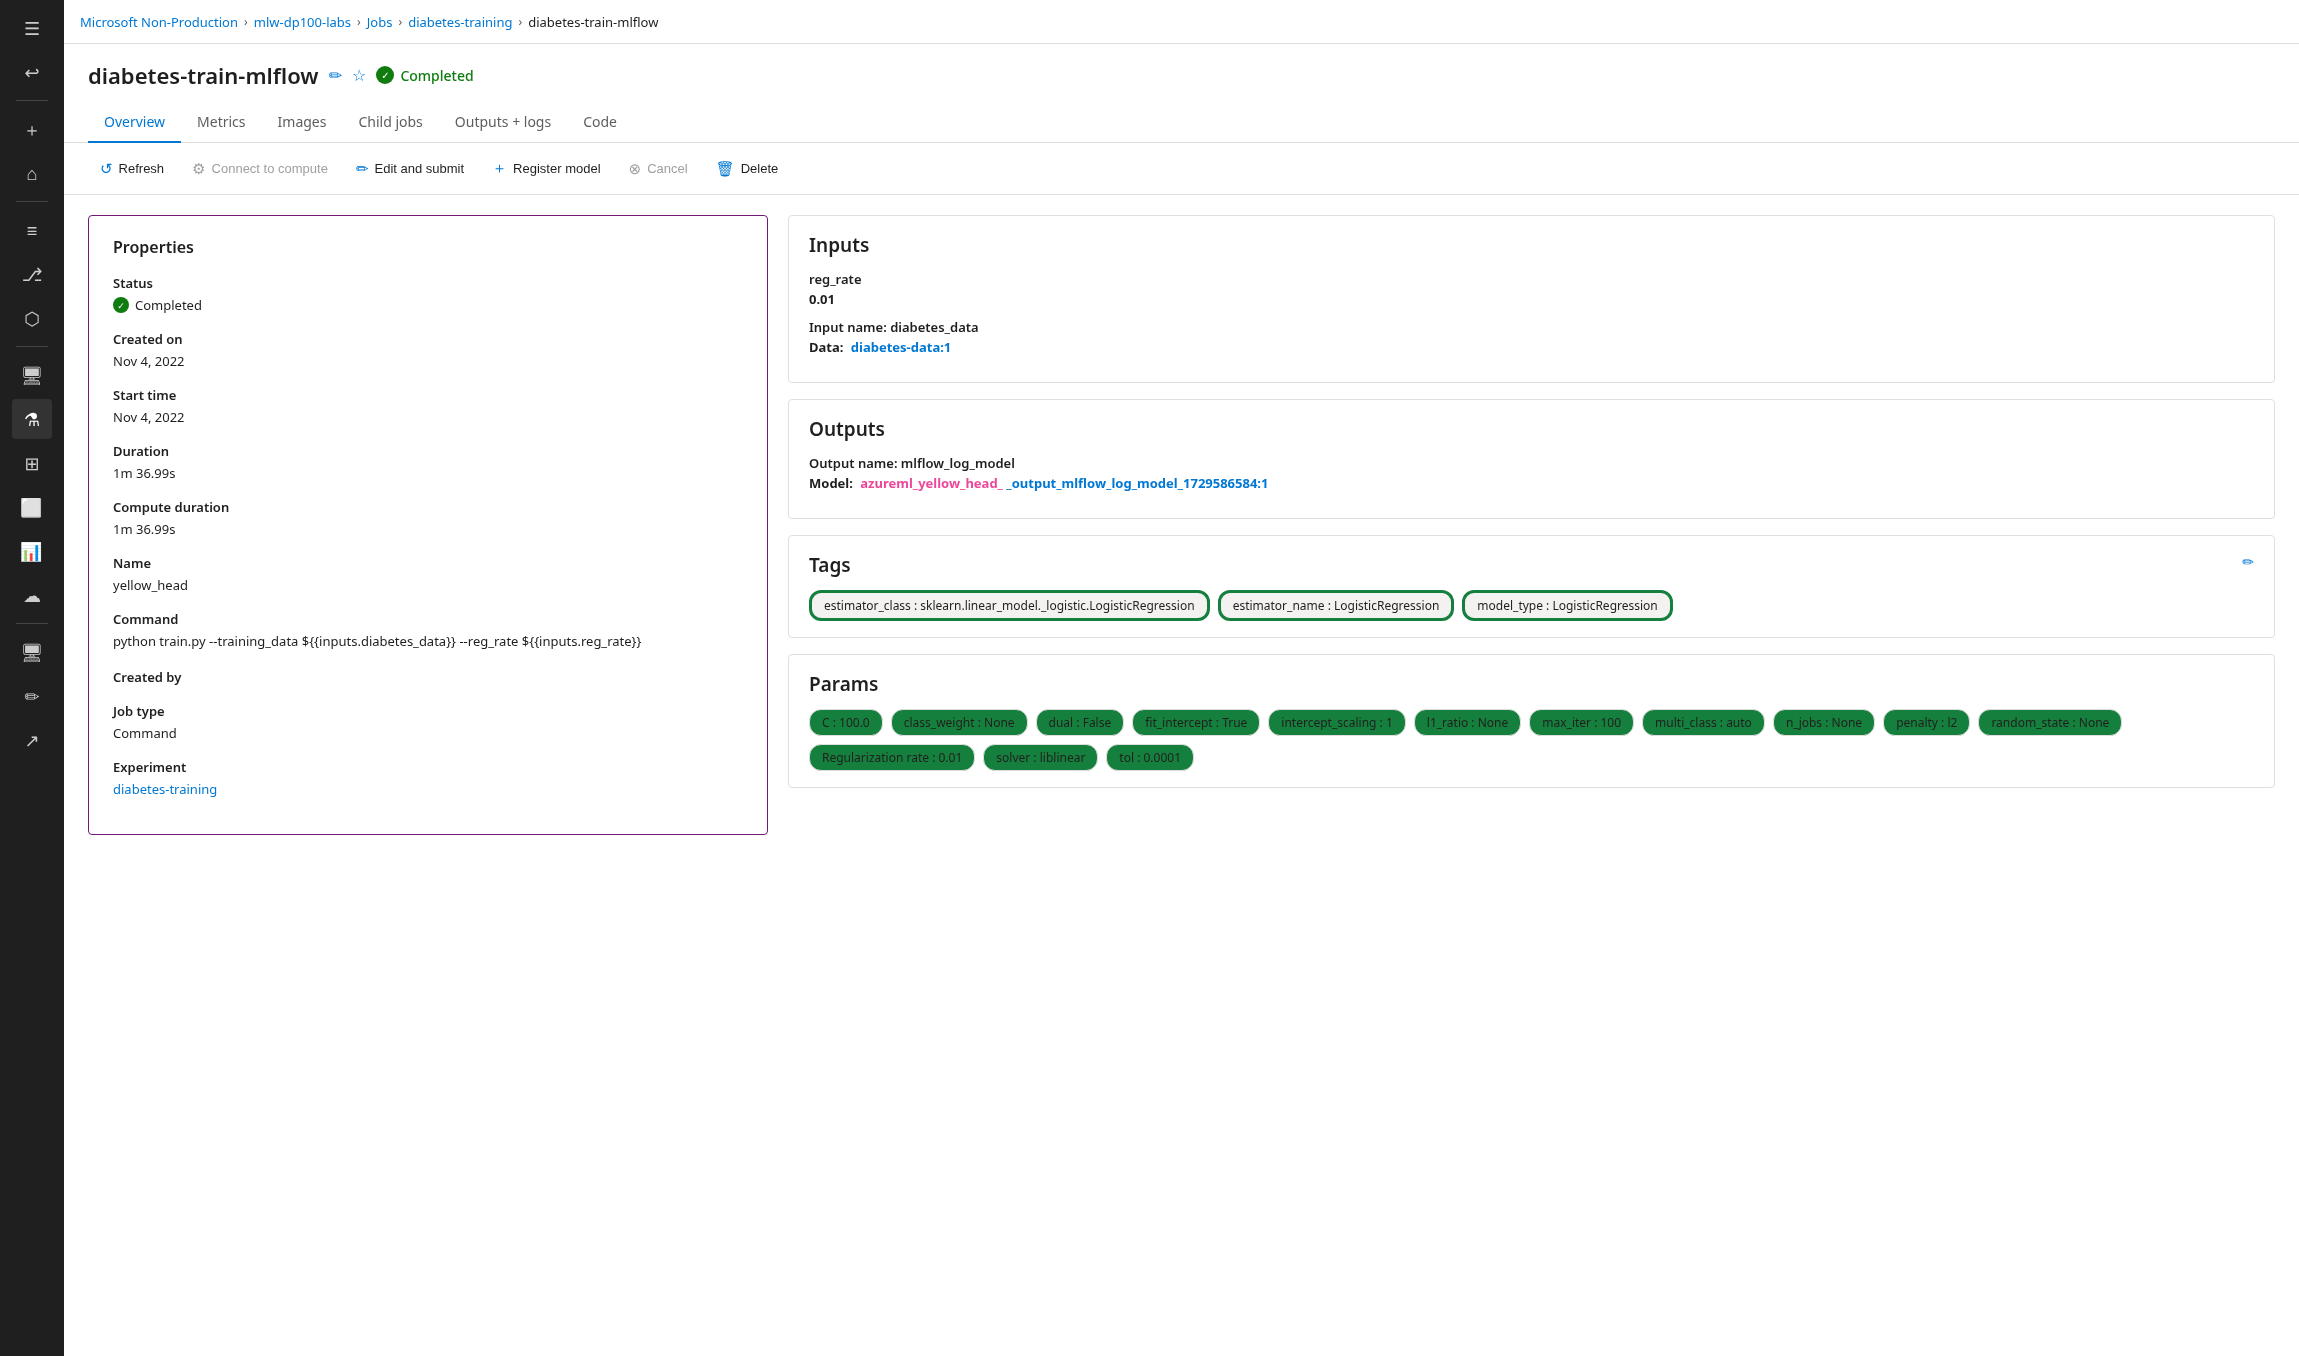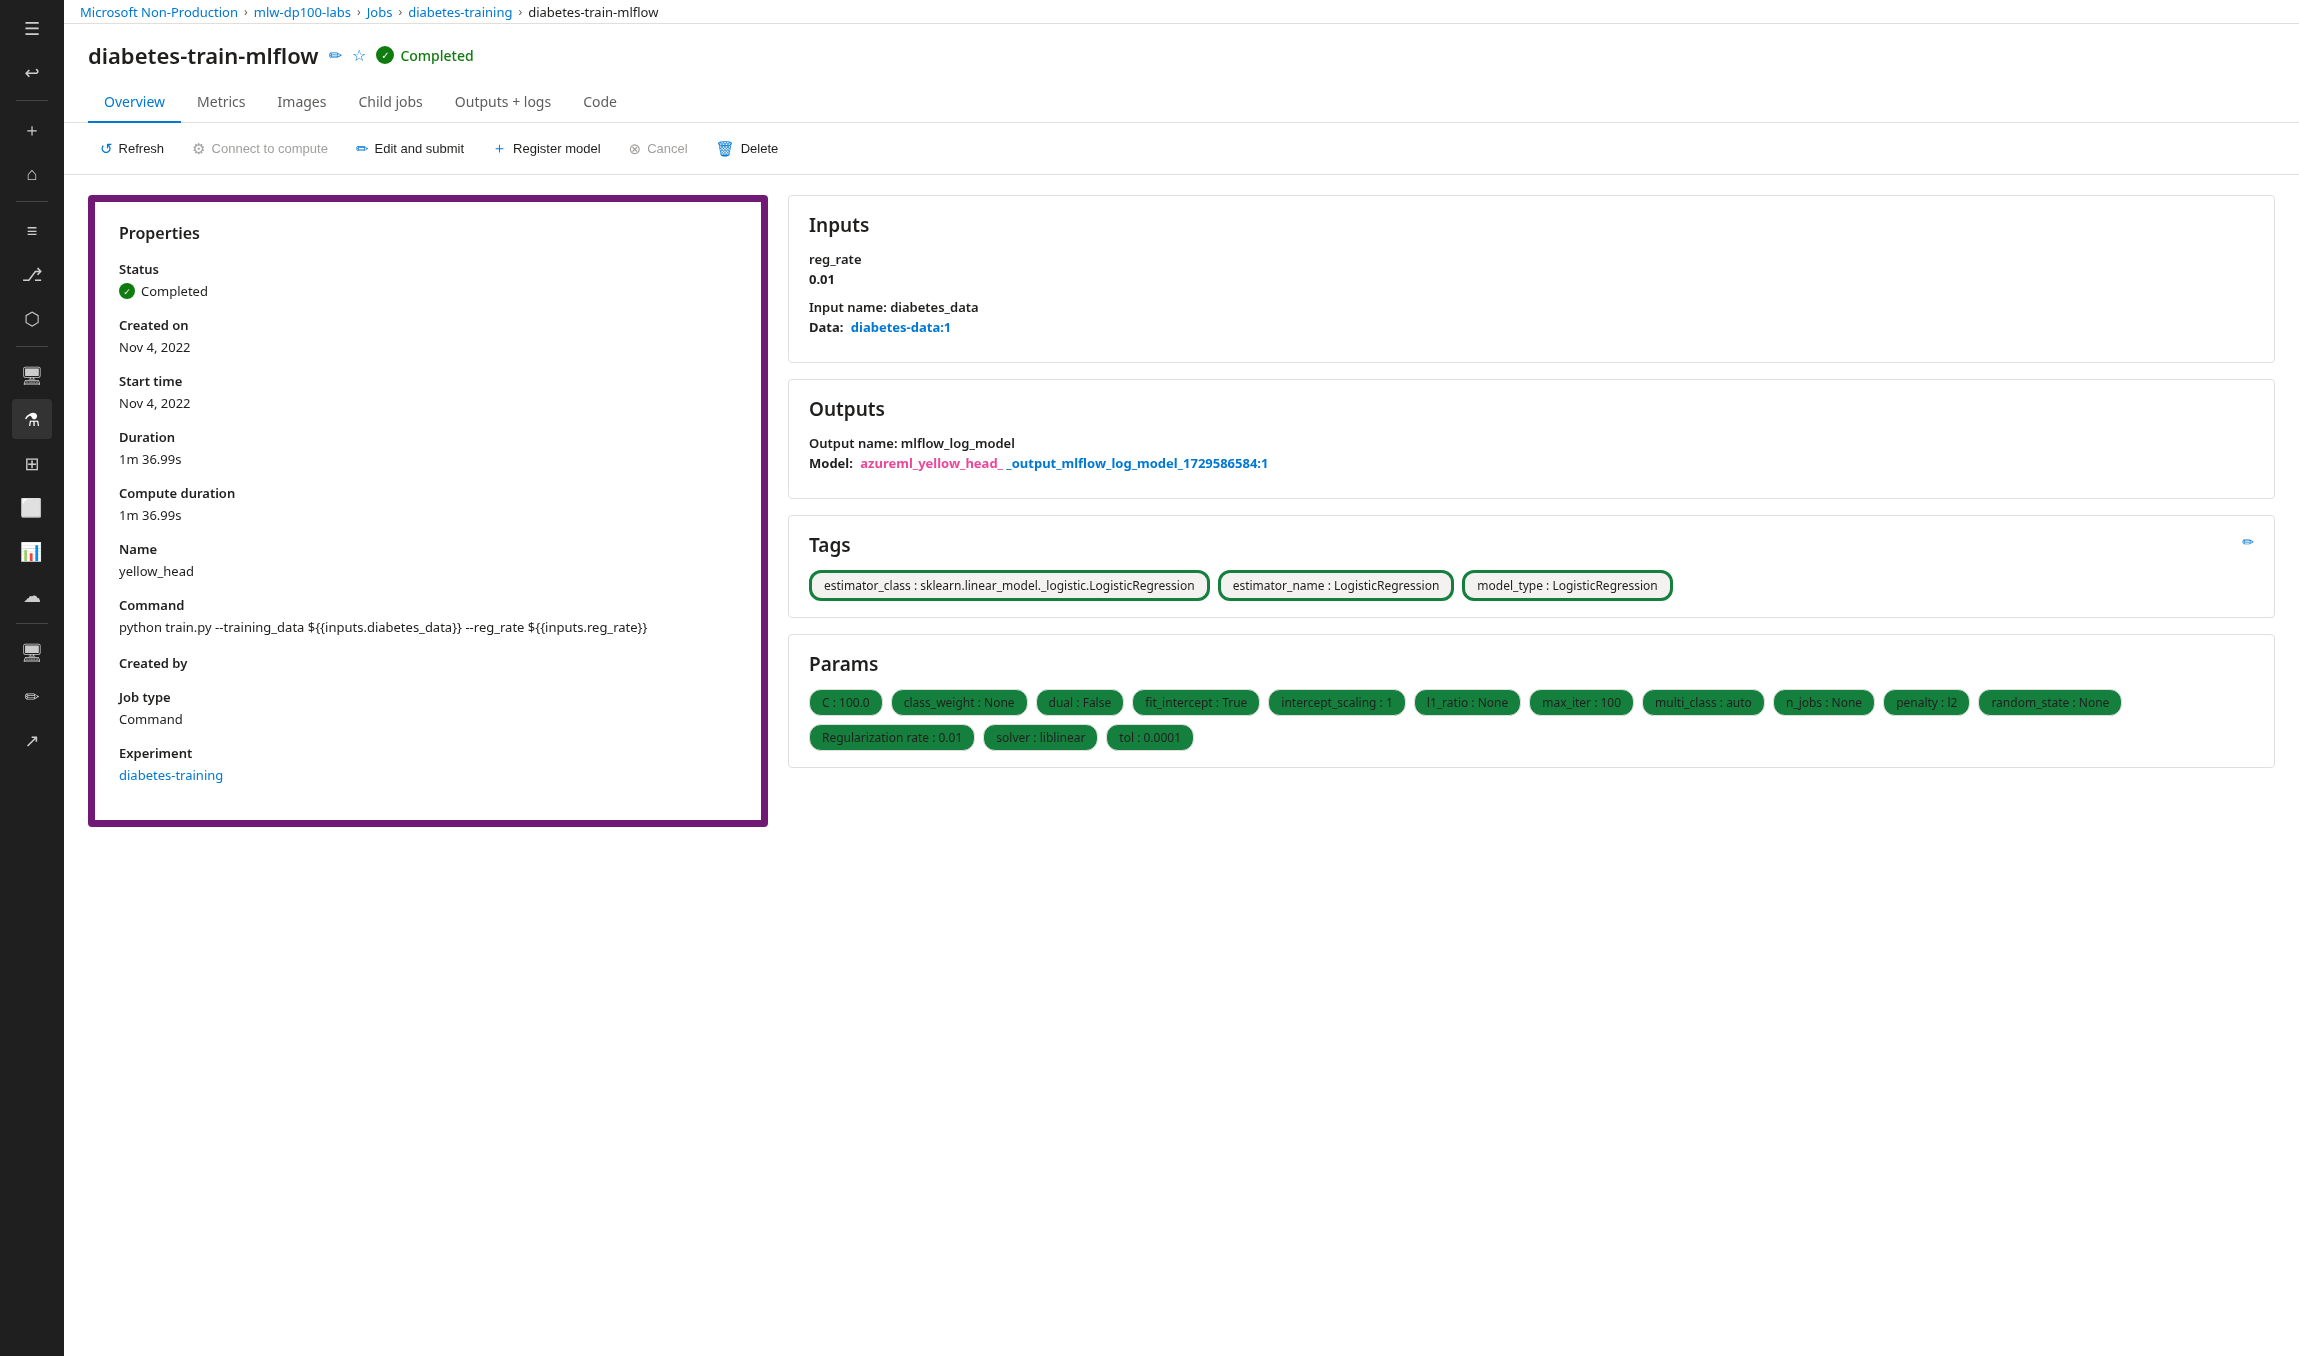--- a/index.html
+++ b/index.html
@@ -8,21 +8,21 @@
     
     .sidebar { width: 64px; background: #1f1f1f; display: flex; flex-direction: column; align-items: center; padding: 8px 0; gap: 4px; flex-shrink: 0; }
     .sidebar-icon { width: 40px; height: 40px; display: flex; align-items: center; justify-content: center; border-radius: 4px; color: #ccc; cursor: pointer; font-size: 18px; }
     .sidebar-icon.active { color: #fff; background: #333; }
     .sidebar-divider { width: 32px; height: 1px; background: #444; margin: 4px 0; }
 
     
     .main { flex: 1; display: flex; flex-direction: column; overflow: hidden; }
 
     
-    .topbar { height: 24px; background: #fff; border-bottom: 1px solid #e1dfdd; display: flex; align-items: center; padding: 0 16px; gap: 6px; font-size: 13px; color: #0078d4; flex-shrink: 0; }
+    .topbar { height: 44px; background: #fff; border-bottom: 1px solid #e1dfdd; display: flex; align-items: center; padding: 0 16px; gap: 6px; font-size: 13px; color: #0078d4; flex-shrink: 0; }
     .topbar-sep { color: #605e5c; font-size: 12px; }
     .topbar-item { color: #0078d4; cursor: pointer; text-decoration: none; }
     .topbar-current { color: #201f1e; cursor: default; }
 
     
     .page-header { padding: 16px 24px 0; flex-shrink: 0; }
     .page-title-row { display: flex; align-items: center; gap: 10px; margin-bottom: 12px; }
     .page-title { font-size: 22px; font-weight: 600; color: #201f1e; }
     .title-icon { color: #0078d4; cursor: pointer; font-size: 16px; }
     .status-badge { display: flex; align-items: center; gap: 6px; color: #107c10; font-size: 14px; font-weight: 500; }
@@ -38,21 +38,21 @@
     .toolbar-btn { display: flex; align-items: center; gap: 6px; padding: 6px 12px; background: none; border: none; cursor: pointer; color: #201f1e; font-size: 13px; border-radius: 4px; }
     .toolbar-btn .icon { font-size: 15px; color: #0078d4; }
     .toolbar-btn.disabled { color: #a19f9d; }
     .toolbar-btn.disabled .icon { color: #a19f9d; }
 
     
     .content { flex: 1; overflow-y: auto; padding: 20px 24px; display: flex; gap: 20px; }
 
     
     .left-panel { flex: 0 0 680px; }
-    .props-card { background: #fff; border: 7px solid #701a75; border-radius: 4px; padding: 20px 24px; }
+    .props-card { background: #fff; border: 1px solid #701a75; border-radius: 4px; padding: 20px 24px; }
     .props-title { font-size: 16px; font-weight: 600; margin-bottom: 16px; }
     .prop-row { margin-bottom: 16px; }
     .prop-label { font-size: 13px; font-weight: 600; color: #201f1e; margin-bottom: 4px; }
     .prop-value { font-size: 13px; color: #201f1e; }
     .prop-value.link { color: #0078d4; cursor: pointer; text-decoration: none; }
     .prop-status { display: flex; align-items: center; gap: 6px; }
     .prop-status-dot { width: 16px; height: 16px; background: #107c10; border-radius: 50%; display: flex; align-items: center; justify-content: center; color: white; font-size: 9px; }
 
     
     .right-panel { flex: 1; display: flex; flex-direction: column; gap: 16px; }

